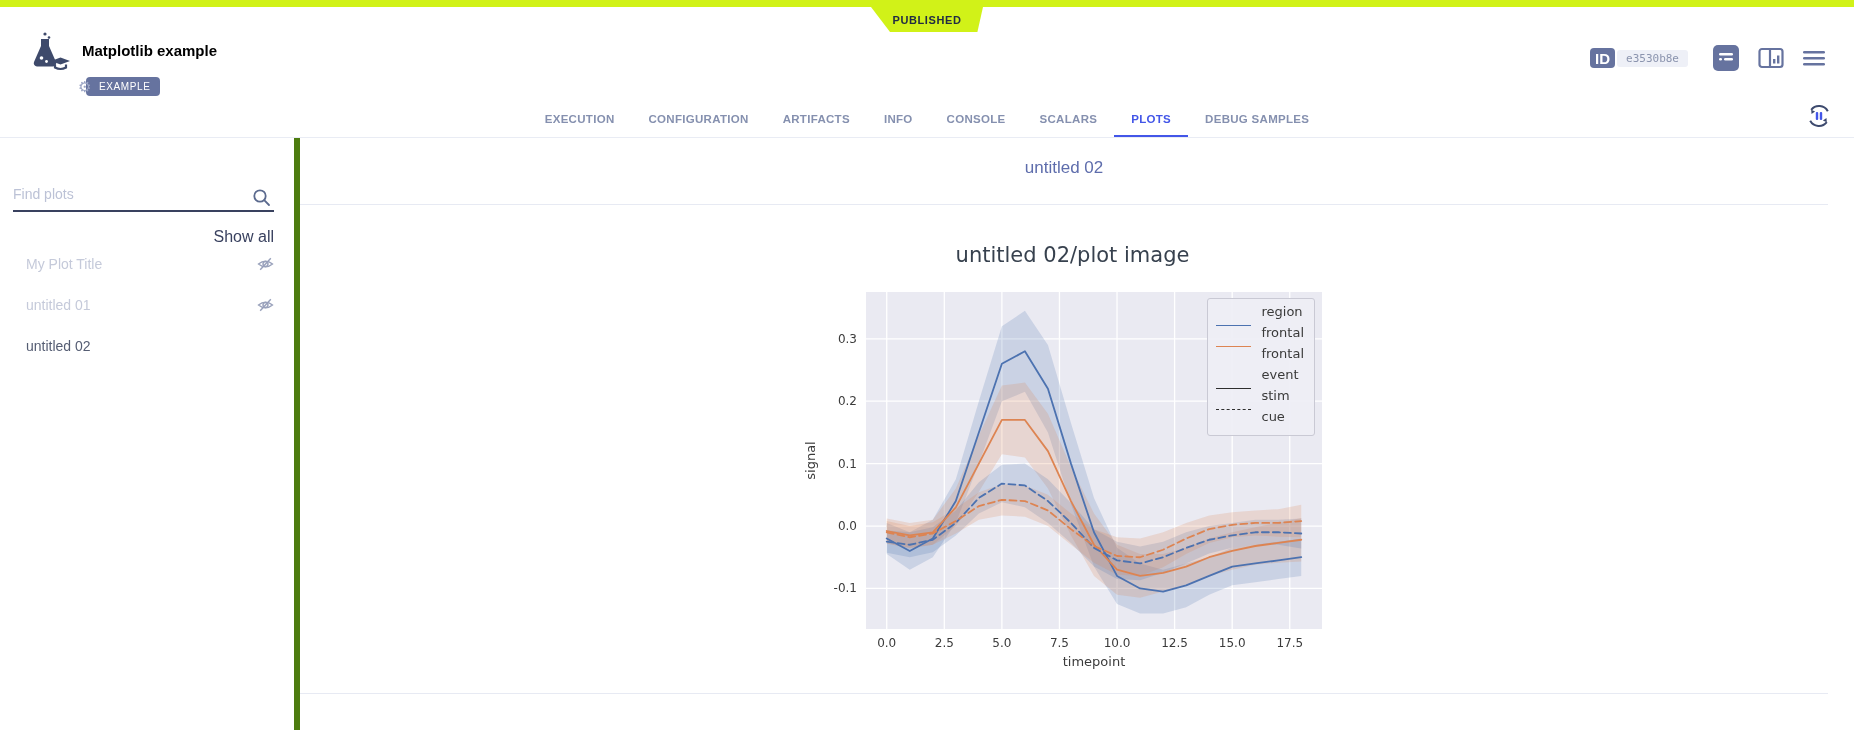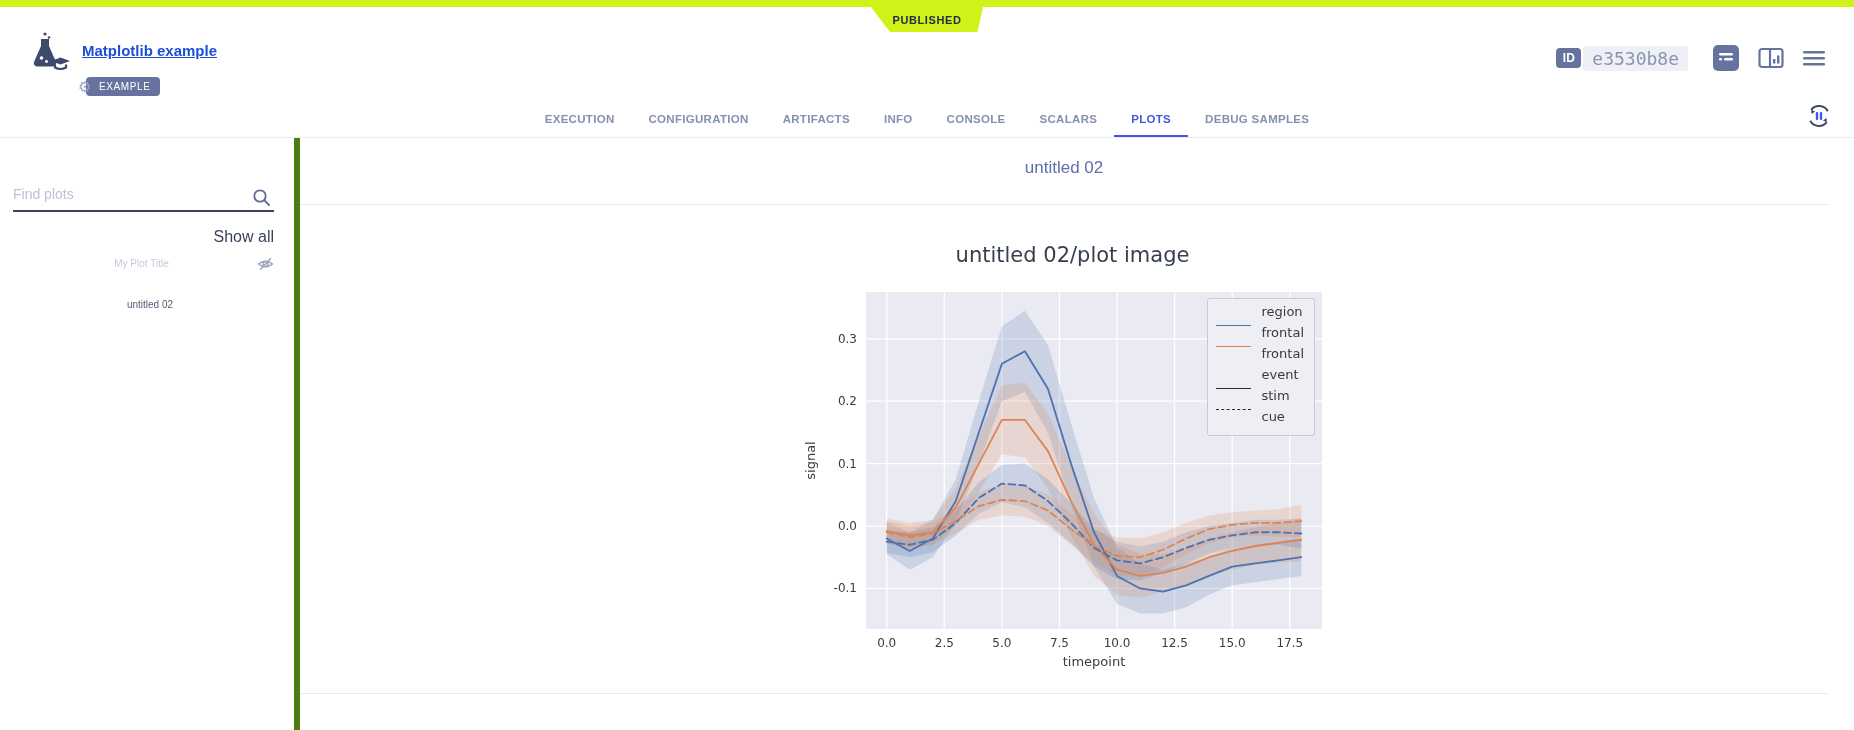--- a/index.html
+++ b/index.html
@@ -10,32 +10,32 @@
   .top-accent { position:absolute; top:0; left:0; right:0; height:7px; background:#D1F218; z-index:5; }
   .ribbon { position:absolute; top:7px; left:50%; transform:translateX(-50%); width:112px; height:25px;
             background:#D1F218; clip-path:polygon(0 0,100% 0,95% 100%,17% 100%);
             display:flex; align-items:center; justify-content:center;
             font-size:11px; font-weight:bold; letter-spacing:.6px; color:#222C44; z-index:6; }
 
   
   .app-header { position:absolute; top:7px; left:0; right:0; height:131px; background:#fff;
                 border-bottom:1px solid #E9ECF4; }
   .logo { position:absolute; left:24px; top:24px; }
-  .exp-title { position:absolute; left:82px; top:35px; font-size:15px; font-weight:bold; color:#1d4ed8;text-decoration:underline; }
+  .exp-title { position:absolute; left:82px; top:35px; font-size:15px; font-weight:bold; color:#000000; }
   .badge-example { position:absolute; left:86px; top:70px; height:19px; background:#66739F; border-radius:4px;
                    color:#fff; font-size:10px; letter-spacing:.6px; display:flex; align-items:center;
                    padding:0 10px 0 13px; }
   .badge-gear { position:absolute; left:-8px; top:1px; color:#9AA4C4; font-size:15px; line-height:17px; }
 
   .header-right { position:absolute; right:28px; top:38px; display:flex; align-items:center; gap:18px; }
   .id-wrap { display:flex; align-items:center; gap:2px; margin-right:6px; }
   .id-chip { width:25px; height:20px; background:#66739F; border-radius:4px; color:#fff;
-             font-size:12px; font-weight:bold; display:flex; align-items:center; justify-content:center; }
+             font-size:15px; font-weight:bold; display:flex; align-items:center; justify-content:center; }
   .id-value { background:#EEF0F7; color:#8B94AE; font-family:"DejaVu Sans Mono", monospace;
-              font-size:18px; padding:2px 9px; border-radius:3px; }
+              font-size:11px; padding:2px 9px; border-radius:3px; }
   .icon-btn { border:none; background:transparent; cursor:pointer; display:flex; align-items:center; }
 
   
   .tab-bar { position:absolute; bottom:0; left:0; right:0; display:flex; justify-content:center; }
   .tab { border:none; background:transparent; cursor:pointer; padding:10px 17px 12px;
          font-family:"Liberation Sans", sans-serif; font-size:11.5px; font-weight:bold;
          letter-spacing:.3px; color:#8590AF; }
   .tab.active { color:#4356E8; padding-bottom:10px; border-bottom:2px solid #4356E8; }
   .refresh-btn { position:absolute; right:22px; top:96px; }
 
@@ -44,21 +44,21 @@
              border-right:6px solid #4d7c0f; }
   .search-wrap { position:absolute; left:13px; right:20px; top:42px; border-bottom:2px solid #39415F; }
   .search-input { width:100%; border:none; outline:none; font-size:14px; color:#555D73;
                   padding:6px 28px 8px 0; font-family:"Liberation Sans", sans-serif; }
   .search-input::placeholder { color:#BCC2D6; }
   .search-icon { position:absolute; right:2px; top:8px; }
   .show-all { position:absolute; right:20px; top:90px; font-size:16px; color:#39415F; cursor:pointer;
               background:none; border:none; font-family:"Liberation Sans", sans-serif; }
   .plot-list { position:absolute; left:0; right:0; top:105px; }
   .plot-item { height:41px; display:flex; align-items:center; padding:0 20px 0 26px; cursor:pointer; }
-  .plot-item .lbl { flex:1; font-size:10px; color:#C5CADA;text-align:center; }
+  .plot-item .lbl { flex:1; font-size:14px; color:#C5CADA; }
   .plot-item.selected .lbl { color:#555D73; }
   .plot-item .eye { display:flex; }
 
   
   .main { position:absolute; left:300px; top:138px; right:0; bottom:0; background:#fff; }
   .section-title { position:absolute; top:20px; left:0; right:26px; text-align:center;
                    font-size:17px; color:#5E6DAC; }
   .divider { position:absolute; left:0; right:26px; height:1px; background:#E7EAF3; }
   .divider.top { top:66px; }
   .divider.bottom { top:555px; }
@@ -159,20 +159,30 @@
         <svg width="20" height="20" viewBox="0 0 20 20">
           <circle cx="8" cy="8" r="5.7" fill="none" stroke="#5B6A8E" stroke-width="1.8"></circle>
           <line x1="12.2" y1="12.2" x2="17" y2="17" stroke="#5B6A8E" stroke-width="1.8" stroke-linecap="round"></line>
         </svg>
       </span>
     </div>
     <button class="show-all">Show all</button>
     <div class="plot-list">
         <div class="plot-item">
       <span class="lbl">My Plot Title</span>
+      <span class="eye">
+        <svg width="17" height="16" viewBox="0 0 17 16">
+          <path d="M1.5 8 Q8.5 2.2 15.5 8 Q8.5 13.8 1.5 8 Z" fill="none" stroke="#99A1BB" stroke-width="1.4"></path>
+          <circle cx="8.5" cy="8" r="2.5" fill="none" stroke="#99A1BB" stroke-width="1.4"></circle>
+          <line x1="3.2" y1="13.8" x2="13.8" y2="2.2" stroke="#99A1BB" stroke-width="1.4"></line>
+        </svg>
+      </span>
+    </div>
+        <div class="plot-item">
+      <span class="lbl">untitled 01</span>
       <span class="eye">
         <svg width="17" height="16" viewBox="0 0 17 16">
           <path d="M1.5 8 Q8.5 2.2 15.5 8 Q8.5 13.8 1.5 8 Z" fill="none" stroke="#99A1BB" stroke-width="1.4"></path>
           <circle cx="8.5" cy="8" r="2.5" fill="none" stroke="#99A1BB" stroke-width="1.4"></circle>
           <line x1="3.2" y1="13.8" x2="13.8" y2="2.2" stroke="#99A1BB" stroke-width="1.4"></line>
         </svg>
       </span>
     </div>
         <div class="plot-item selected">
       <span class="lbl">untitled 02</span>

